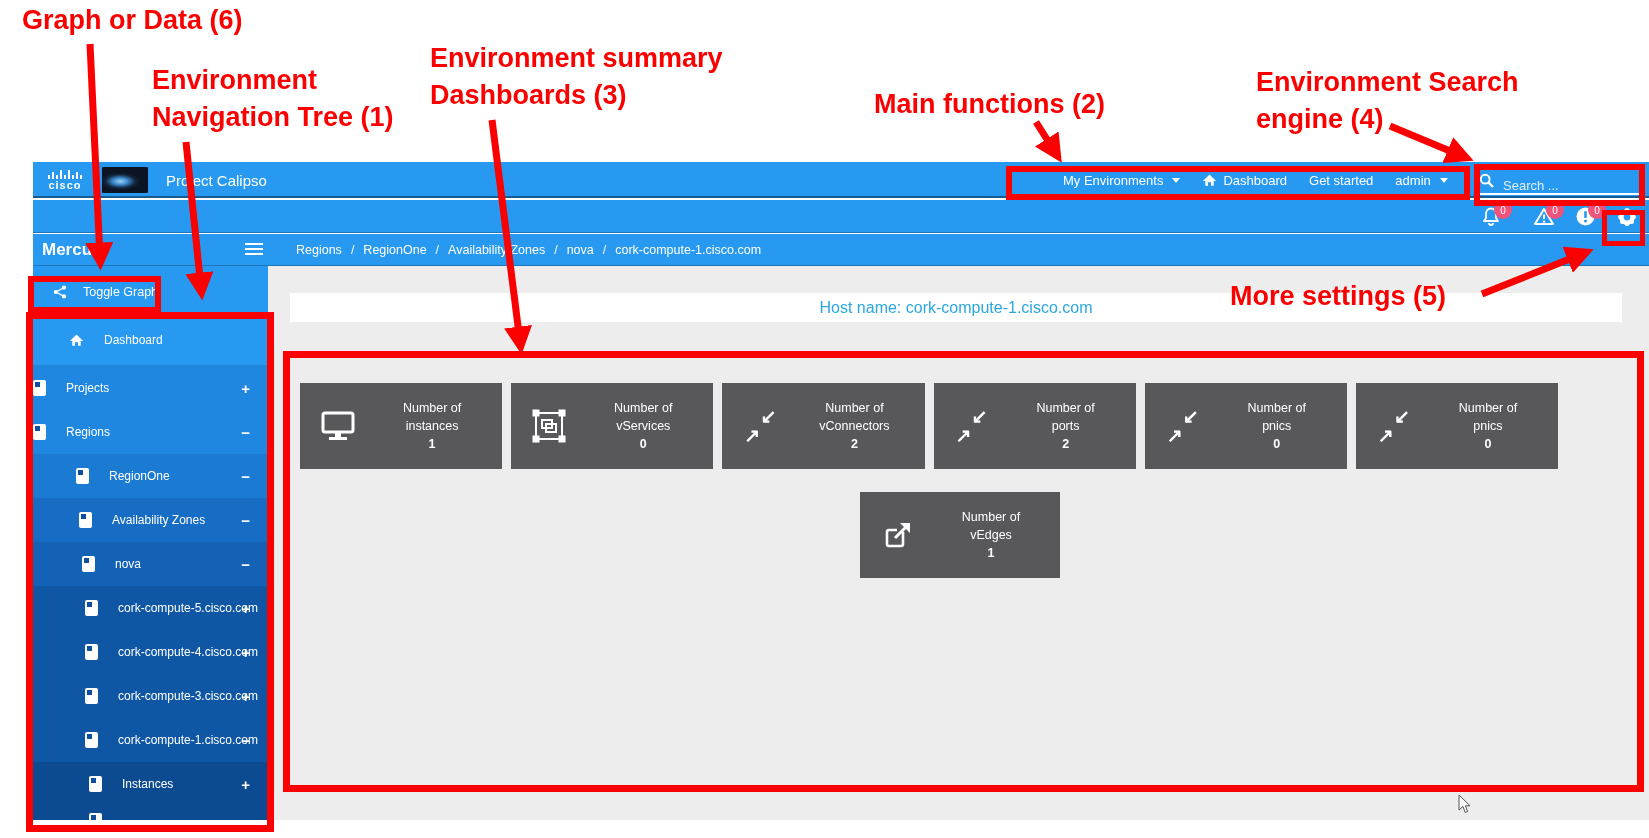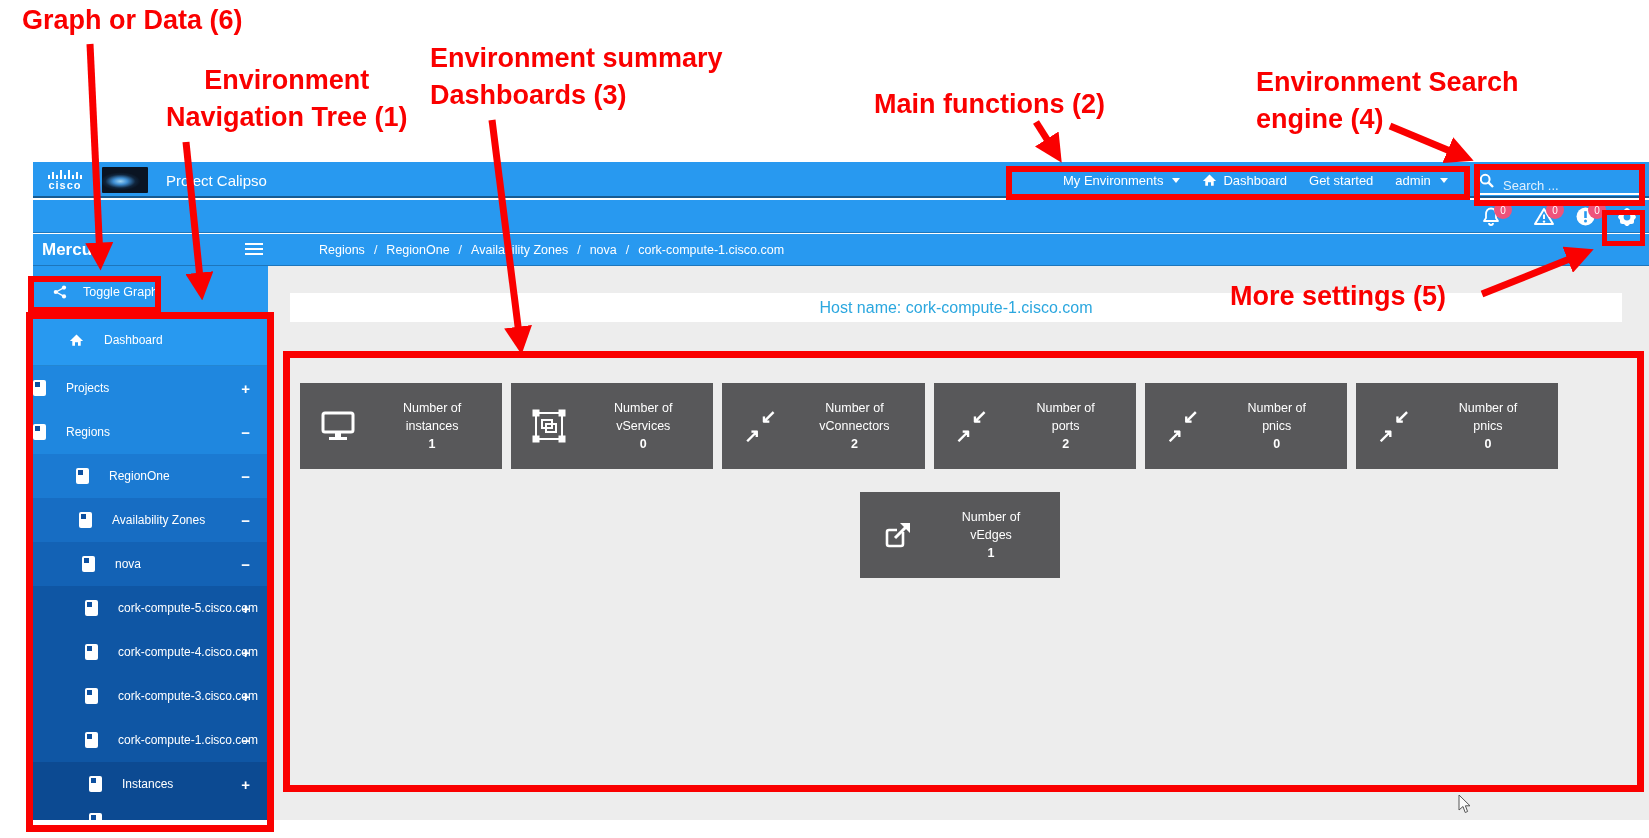--- a/index.html
+++ b/index.html
@@ -4,21 +4,21 @@
 <style>
   * { margin:0; padding:0; box-sizing:border-box; }
   body { font-family:"Liberation Sans", sans-serif; background:#fff; }
   .page { position:relative; width:1649px; height:838px; background:#fff; overflow:hidden; }
 
   
   .app { position:absolute; left:33px; top:162px; width:1616px; height:658px; z-index:1; }
   .bar { position:absolute; left:0; width:100%; background:#2899f0; }
   .bar1 { top:0; height:36px; border-bottom:2px solid rgba(8,40,70,.55); }
   .bar2 { top:38px; height:33px; border-bottom:1px solid rgba(8,40,70,.3); }
-  .row3 { top:72px; height:32px; display:flex; border-bottom:1px solid rgba(8,40,70,.3);gap:23px; }
+  .row3 { top:72px; height:32px; display:flex; border-bottom:1px solid rgba(8,40,70,.3); }
 
   
   .brand { position:absolute; left:15px; top:5px; display:flex; align-items:center; }
   .cisco-logo { display:flex; flex-direction:column; align-items:center; }
   .cbars { display:flex; align-items:flex-end; gap:2px; height:10px; }
   .cbars i { display:block; width:2px; background:#fff; }
   .cisco-txt { color:#fff; font-size:11px; font-weight:bold; letter-spacing:1px; line-height:12px; }
   .thumb { width:46px; height:26px; margin-left:20px; border-radius:1px;
     background: radial-gradient(ellipse 20px 9px at 40% 55%, #9fd4f2 0%, #3f8fd4 35%, #10253c 75%, #0a1422 100%); }
   .app-title { color:#fff; font-size:15px; margin-left:18px; }
@@ -85,21 +85,21 @@
   
   .ann-rect { position:absolute; border:6px solid #fa0000; z-index:40; pointer-events:none; }
   .r1 { left:26px; top:312px; width:248px; height:520px; border-width:7px; }
   .r2 { left:1006px; top:166px; width:464px; height:34px; }
   .r3 { left:283px; top:351px; width:1361px; height:441px; border-width:7px; }
   .r4 { left:1474px; top:164px; width:171px; height:42px; }
   .r5 { left:1602px; top:210px; width:43px; height:36px; border-width:5px; }
   .r6 { left:28px; top:276px; width:133px; height:37px; }
   .ann-text { position:absolute; color:#fa0000; font-size:27px; font-weight:bold; line-height:37px; z-index:46; white-space:nowrap; }
   .t6 { left:22px; top:2px; }
-  .t1 { left:166px; top:62px;text-align:center; }
+  .t1 { left:152px; top:62px; }
   .t3 { left:430px; top:40px; }
   .t2 { left:874px; top:86px; }
   .t4 { left:1256px; top:64px; }
   .t5 { left:1230px; top:278px; }
   .arrows { position:absolute; left:0; top:0; z-index:45; pointer-events:none; }
   .cursor { position:absolute; left:1458px; top:795px; z-index:60; pointer-events:none; }
 </style>
 </head>
 <body>
 

